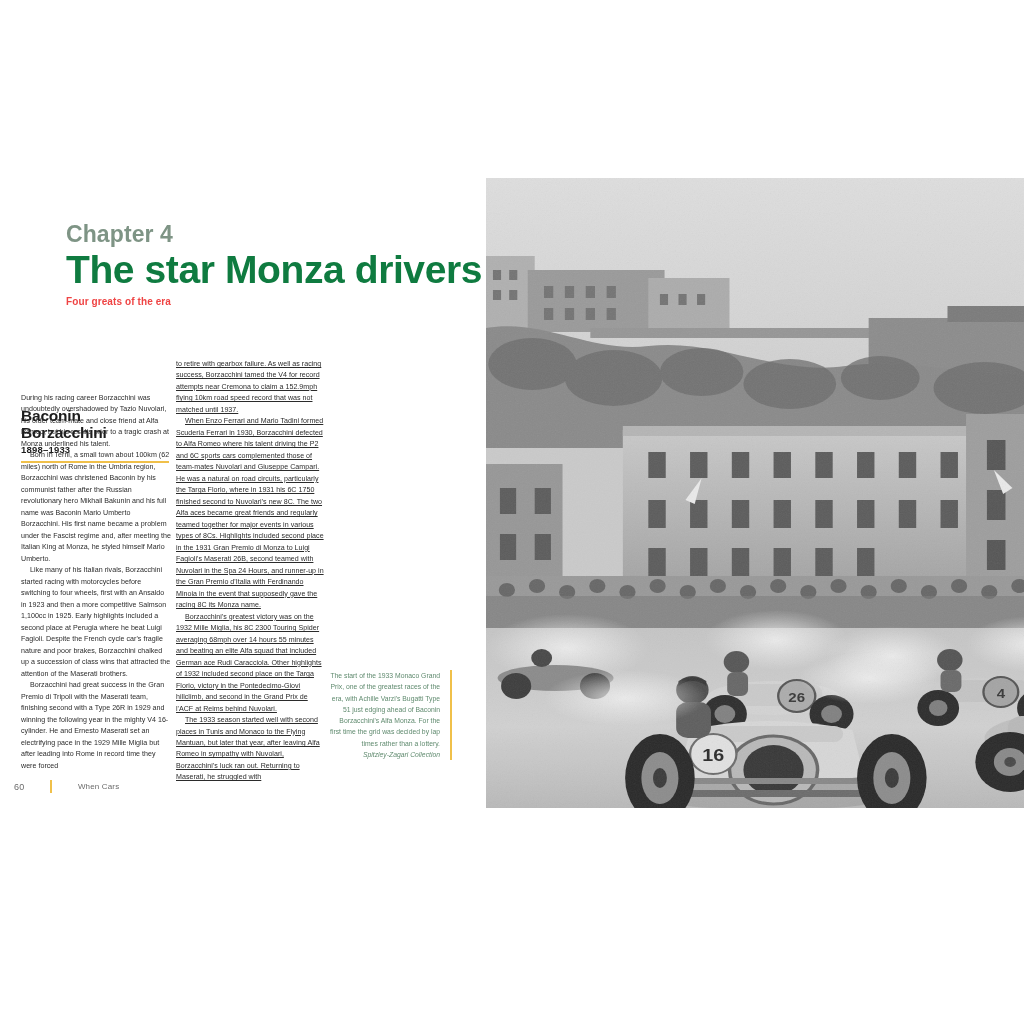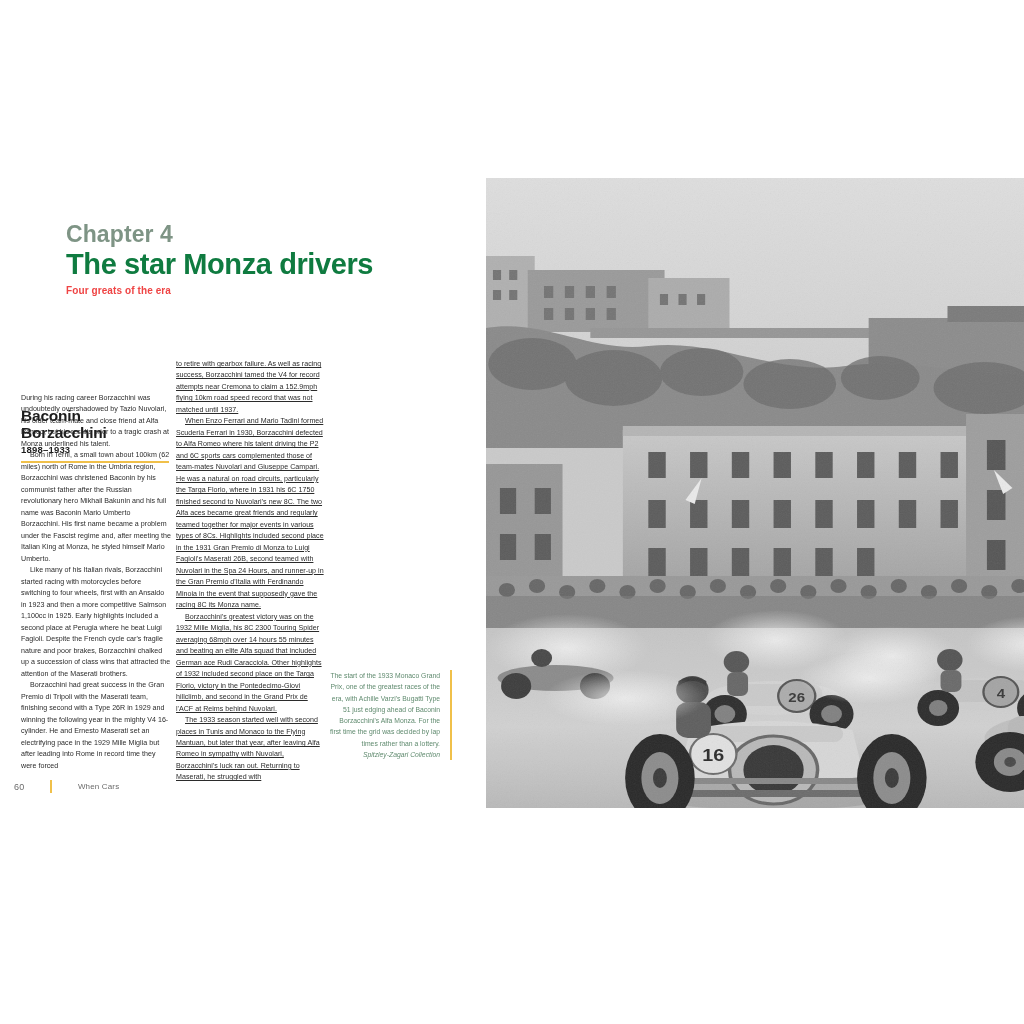--- a/index.html
+++ b/index.html
@@ -32,21 +32,21 @@
   }
   .chapter-kicker {
     font-size: 23px;
     font-weight: bold;
     color: #7e9485;
     letter-spacing: 0.1px;
     line-height: 1.1;
     margin: 0 0 2px 0;
   }
   .chapter-title {
-    font-size: 29px;
+    font-size: 39px;
     font-weight: bold;
     color: #0f7b40;
     letter-spacing: -0.4px;
     line-height: 1.06;
     margin: 0 0 5px 0;
     white-space: nowrap;
   }
   .chapter-subtitle {
     font-size: 10px;
     font-weight: bold;

